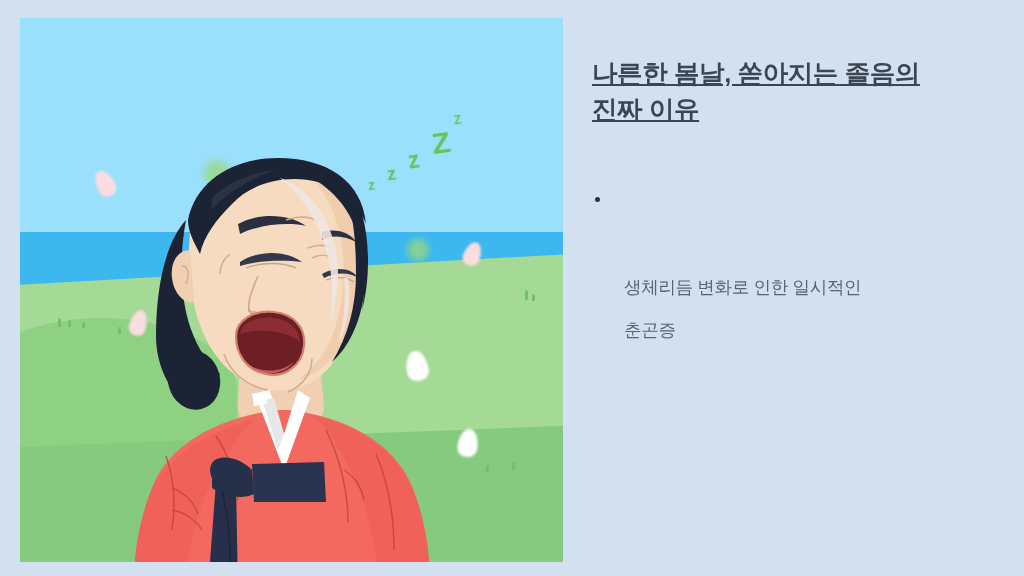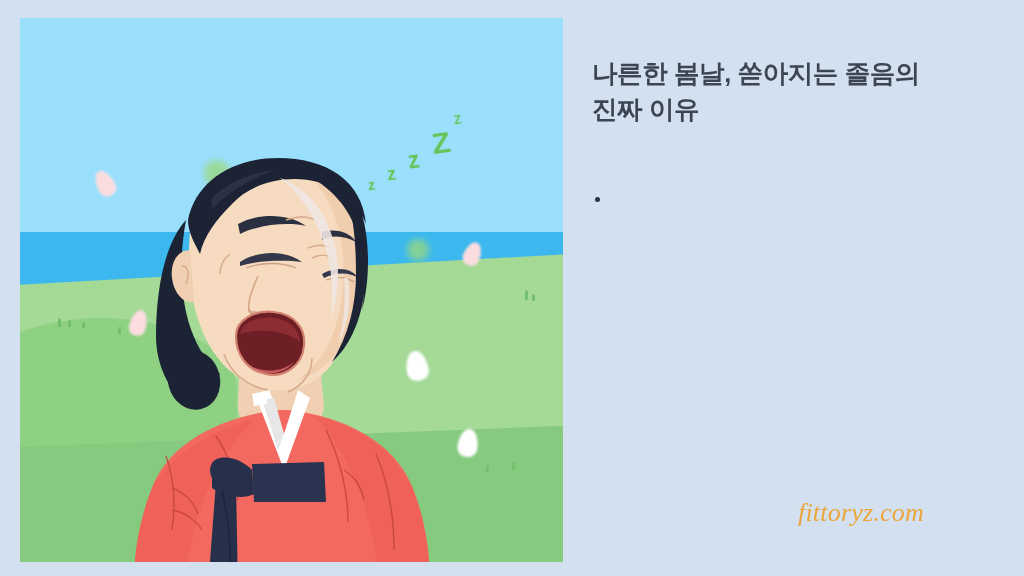--- a/index.html
+++ b/index.html
@@ -130,20 +130,21 @@
     top: 55px;
     left: 0;
     width: 394px;
     margin: 0;
     font-size: 25.5px;
     font-weight: 700;
     line-height: 1.42;
     letter-spacing: -0.4px;
     color: #3c4653;
     white-space: pre-line;
+    text-decoration: underline;
   }
   .bullets {
     position: absolute;
     top: 180px;
     left: 0;
     width: 394px;
     margin: 0;
     padding: 0;
     list-style: none;
   }
@@ -327,19 +328,20 @@
   </div>
 
   <div class="panel">
 
     <h1 class="title">나른한 봄날, 쏟아지는 졸음의
 진짜 이유</h1>
 
     <ul class="bullets">
       <li>
         <span class="dot"></span>
+        <span>생체리듬 변화로 인한 일시적인
+춘곤증</span>
       </li>
     </ul>
 
-    <div class="watermark">fittoryz.com</div>
   </div>
 
 </div>
 
 </body></html>

